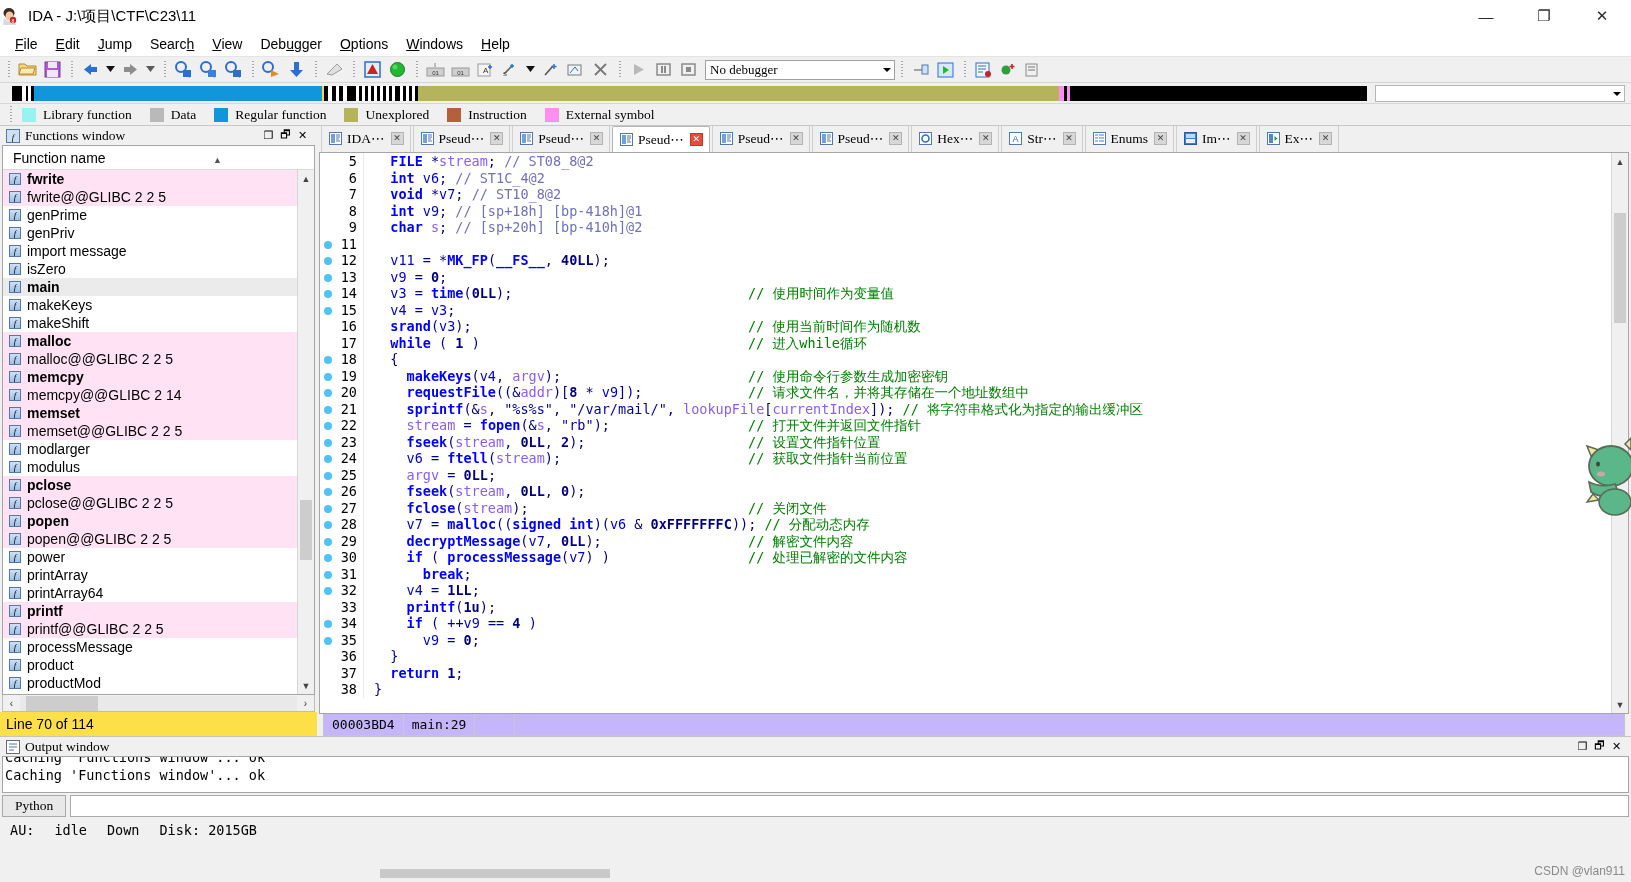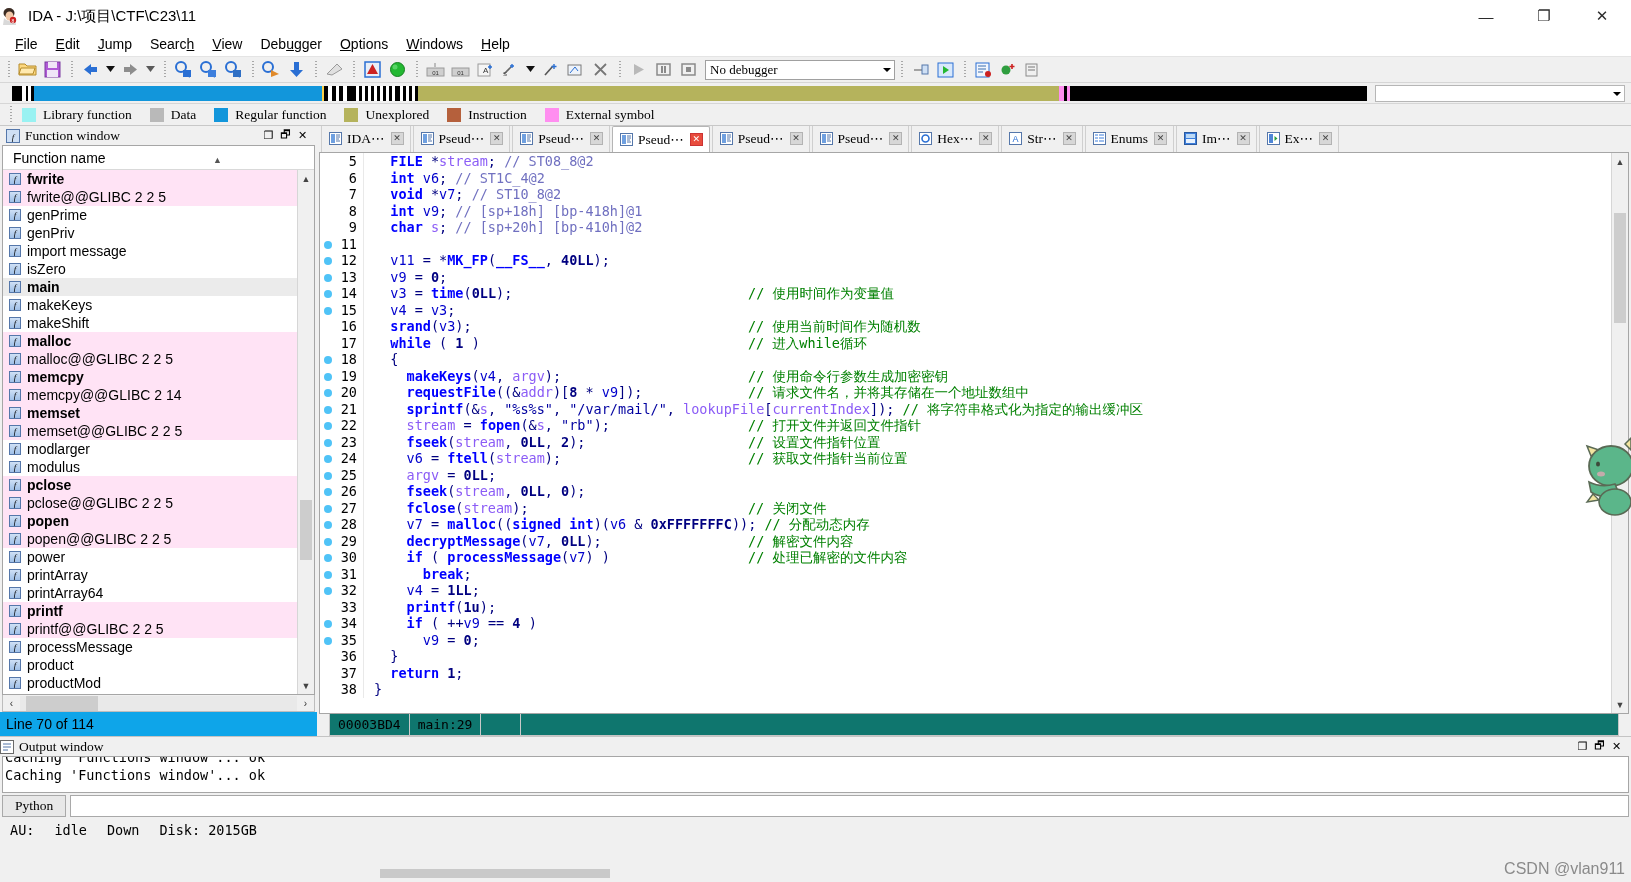--- a/index.html
+++ b/index.html
@@ -138,21 +138,21 @@
   .vs-thumb { position: absolute; left: 2px; right: 2px; background: #cdcdcd; }
   .func-hscroll {
     height: 17px; margin: 0 2px; background: #f0f0f0; display: flex; align-items: center;
     border: 1px solid #bdbdbd; border-top: none;
   }
   .hs-arrow { width: 17px; text-align: center; font-size: 10px; color: #333; }
   .hs-track { flex: 1; height: 15px; background: #e9e9e9; position: relative; }
   .hs-thumb { position: absolute; top: 0; bottom: 0; background: #cdcdcd; }
   .func-status {
     height: 24px; display: flex; align-items: center; padding-left: 6px;
-    font-size: 14px; background: #0ea5e9;
+    font-size: 14px; background: #fde047;
   }
 
   
   .pseudo-dock { flex: 1; display: flex; flex-direction: column; min-width: 0; }
   .tabbar {
     height: 26px; display: flex; align-items: flex-end; background: #f0f0f0;
     padding-left: 4px; overflow: hidden;
   }
   .tab {
     height: 28px; display: flex; align-items: center; padding: 0 6px 0 7px;
@@ -193,30 +193,30 @@
   .k-loc  { color: #7070c0; }
   .k-num  { color: #000080; font-weight: bold; }
   .k-str  { color: #0000a0; }
   .k-cmt  { color: #008000; }
   .k-gry  { color: #8b5cf6; }
   .k-plain{ color: #000080; }
   .code-vscroll {
     width: 17px; flex: none; background: #f0f0f0; border-left: 1px solid #d6d6d6; position: relative;
   }
   .code-status {
-    height: 22px; background: #0f766e; display: flex; align-items: center;
-    font-family: "DejaVu Sans Mono", monospace; font-size: 13px; margin: 0 12px;
+    height: 22px; background: #c4b5fd; display: flex; align-items: center;
+    font-family: "DejaVu Sans Mono", monospace; font-size: 13px; margin: 0 6px;
     border: 1px solid #c5c5c5; border-top: none;
   }
   .cs-cell { padding: 0 8px; height: 100%; display: flex; align-items: center; border-right: 1px solid #c9c9c9; }
 
   
   .out-dock { background: #f0f0f0; border-top: 1px solid #c4c4c4; }
   .out-title {
-    height: 19px; display: flex; align-items: center; 
+    height: 19px; display: flex; align-items: center; padding-left: 6px;
     font-family: "Liberation Serif", serif; font-size: 13.5px;
   }
   .out-body {
     height: 37px; background: #fff; border: 1px solid #a6a6a6; margin: 0 2px;
     overflow: hidden; font-family: "DejaVu Sans Mono", monospace; font-size: 13.5px;
   }
   .out-line { height: 18px; line-height: 18px; padding-left: 2px; white-space: pre; }
   .cli-row { height: 26px; display: flex; align-items: center; padding: 2px 2px; }
   .cli-btn {
     height: 22px; padding: 0 12px; background: #e8e8e8; border: 1px solid #a9a9a9;
@@ -229,21 +229,21 @@
   .statusbar {
     height: 22px; display: flex; align-items: center;
     font-family: "DejaVu Sans Mono", monospace; font-size: 13.5px; background: #f0f0f0;
   }
   .sb-cell { padding: 0 10px; height: 100%; display: flex; align-items: center; }
   .hscroll-bottom {
     position: absolute; left: 380px; bottom: 4px; width: 230px; height: 9px;
     background: #c9c9c9;
   }
   .watermark {
-    position: absolute; right: 6px; bottom: 4px; font-size: 16px; color: #8a8a8a;
+    position: absolute; right: 6px; bottom: 4px; font-size: 12px; color: #8a8a8a;
     font-family: "Liberation Sans", sans-serif;
   }
   .mascot { position: absolute; right: 0px; top: 310px; width: 46px; height: 80px; }
 </style>
 </head>
 <body>
 
 <div id="app">
 
   <div class="titlebar">
@@ -533,21 +533,21 @@
   <div class="workspace">
 
     <div class="func-dock">
       <div class="dock-title">
         <span class="ti">
           <svg width="14" height="14" viewBox="0 0 14 14">
               <rect x="0.5" y="0.5" width="13" height="13" fill="#cfe0f5" stroke="#5577aa"></rect>
               <text x="7" y="11" font-size="9" text-anchor="middle" font-style="italic" fill="#000" font-family="Liberation Serif, serif">f</text>
             </svg>
         </span>
-        <span>Function window</span>
+        <span>Functions window</span>
         <span class="dock-btns">
           <span class="dock-btn">❐</span>
           <span class="dock-btn">🗗</span>
           <span class="dock-btn">✕</span>
         </span>
       </div>
       <div class="func-body">
         <div class="func-header">
           <span>Function name</span>
           <span class="sortcaret">▲</span>

